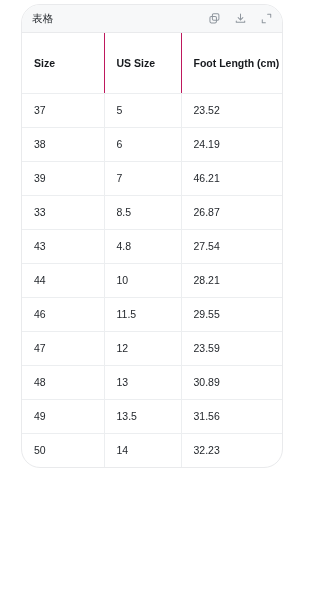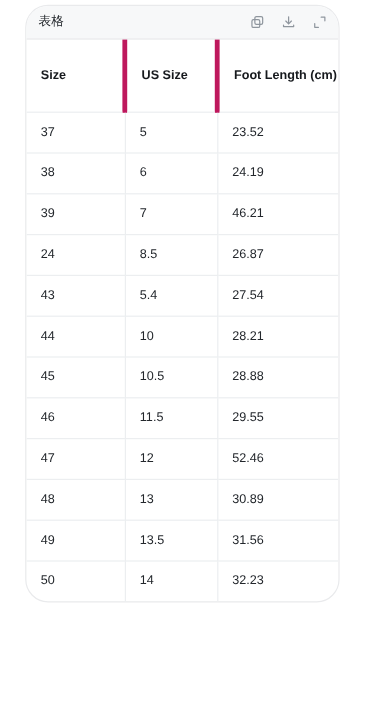--- a/index.html
+++ b/index.html
@@ -81,21 +81,21 @@
   table.size-table col.c2 { width: 77px; }
   table.size-table col.c3 { width: 101px; }
 
   table.size-table th {
     text-align: left;
     font-size: 10.5px;
     font-weight: bold;
     color: #16191d;
     padding: 9px 0 9px 12px;
     border-bottom: 1px solid #eceef0;
-    border-right: 4px solid #be185d;
+    border-right: 1px solid #be185d;
     vertical-align: middle;
     line-height: 1.55;
     box-sizing: border-box;
     height: 60px;
   }
   table.size-table th:last-child,
   table.size-table td:last-child {
     border-right: none;
   }
   table.size-table td {
@@ -176,48 +176,43 @@
             <td>38</td>
             <td>6</td>
             <td>24.19</td>
           </tr>
           <tr>
             <td>39</td>
             <td>7</td>
             <td>46.21</td>
           </tr>
           <tr>
-            <td>24</td>
+            <td>33</td>
             <td>8.5</td>
             <td>26.87</td>
           </tr>
           <tr>
             <td>43</td>
-            <td>5.4</td>
+            <td>4.8</td>
             <td>27.54</td>
           </tr>
           <tr>
             <td>44</td>
             <td>10</td>
             <td>28.21</td>
           </tr>
           <tr>
-            <td>45</td>
-            <td>10.5</td>
-            <td>28.88</td>
-          </tr>
-          <tr>
             <td>46</td>
             <td>11.5</td>
             <td>29.55</td>
           </tr>
           <tr>
             <td>47</td>
             <td>12</td>
-            <td>52.46</td>
+            <td>23.59</td>
           </tr>
           <tr>
             <td>48</td>
             <td>13</td>
             <td>30.89</td>
           </tr>
           <tr>
             <td>49</td>
             <td>13.5</td>
             <td>31.56</td>

